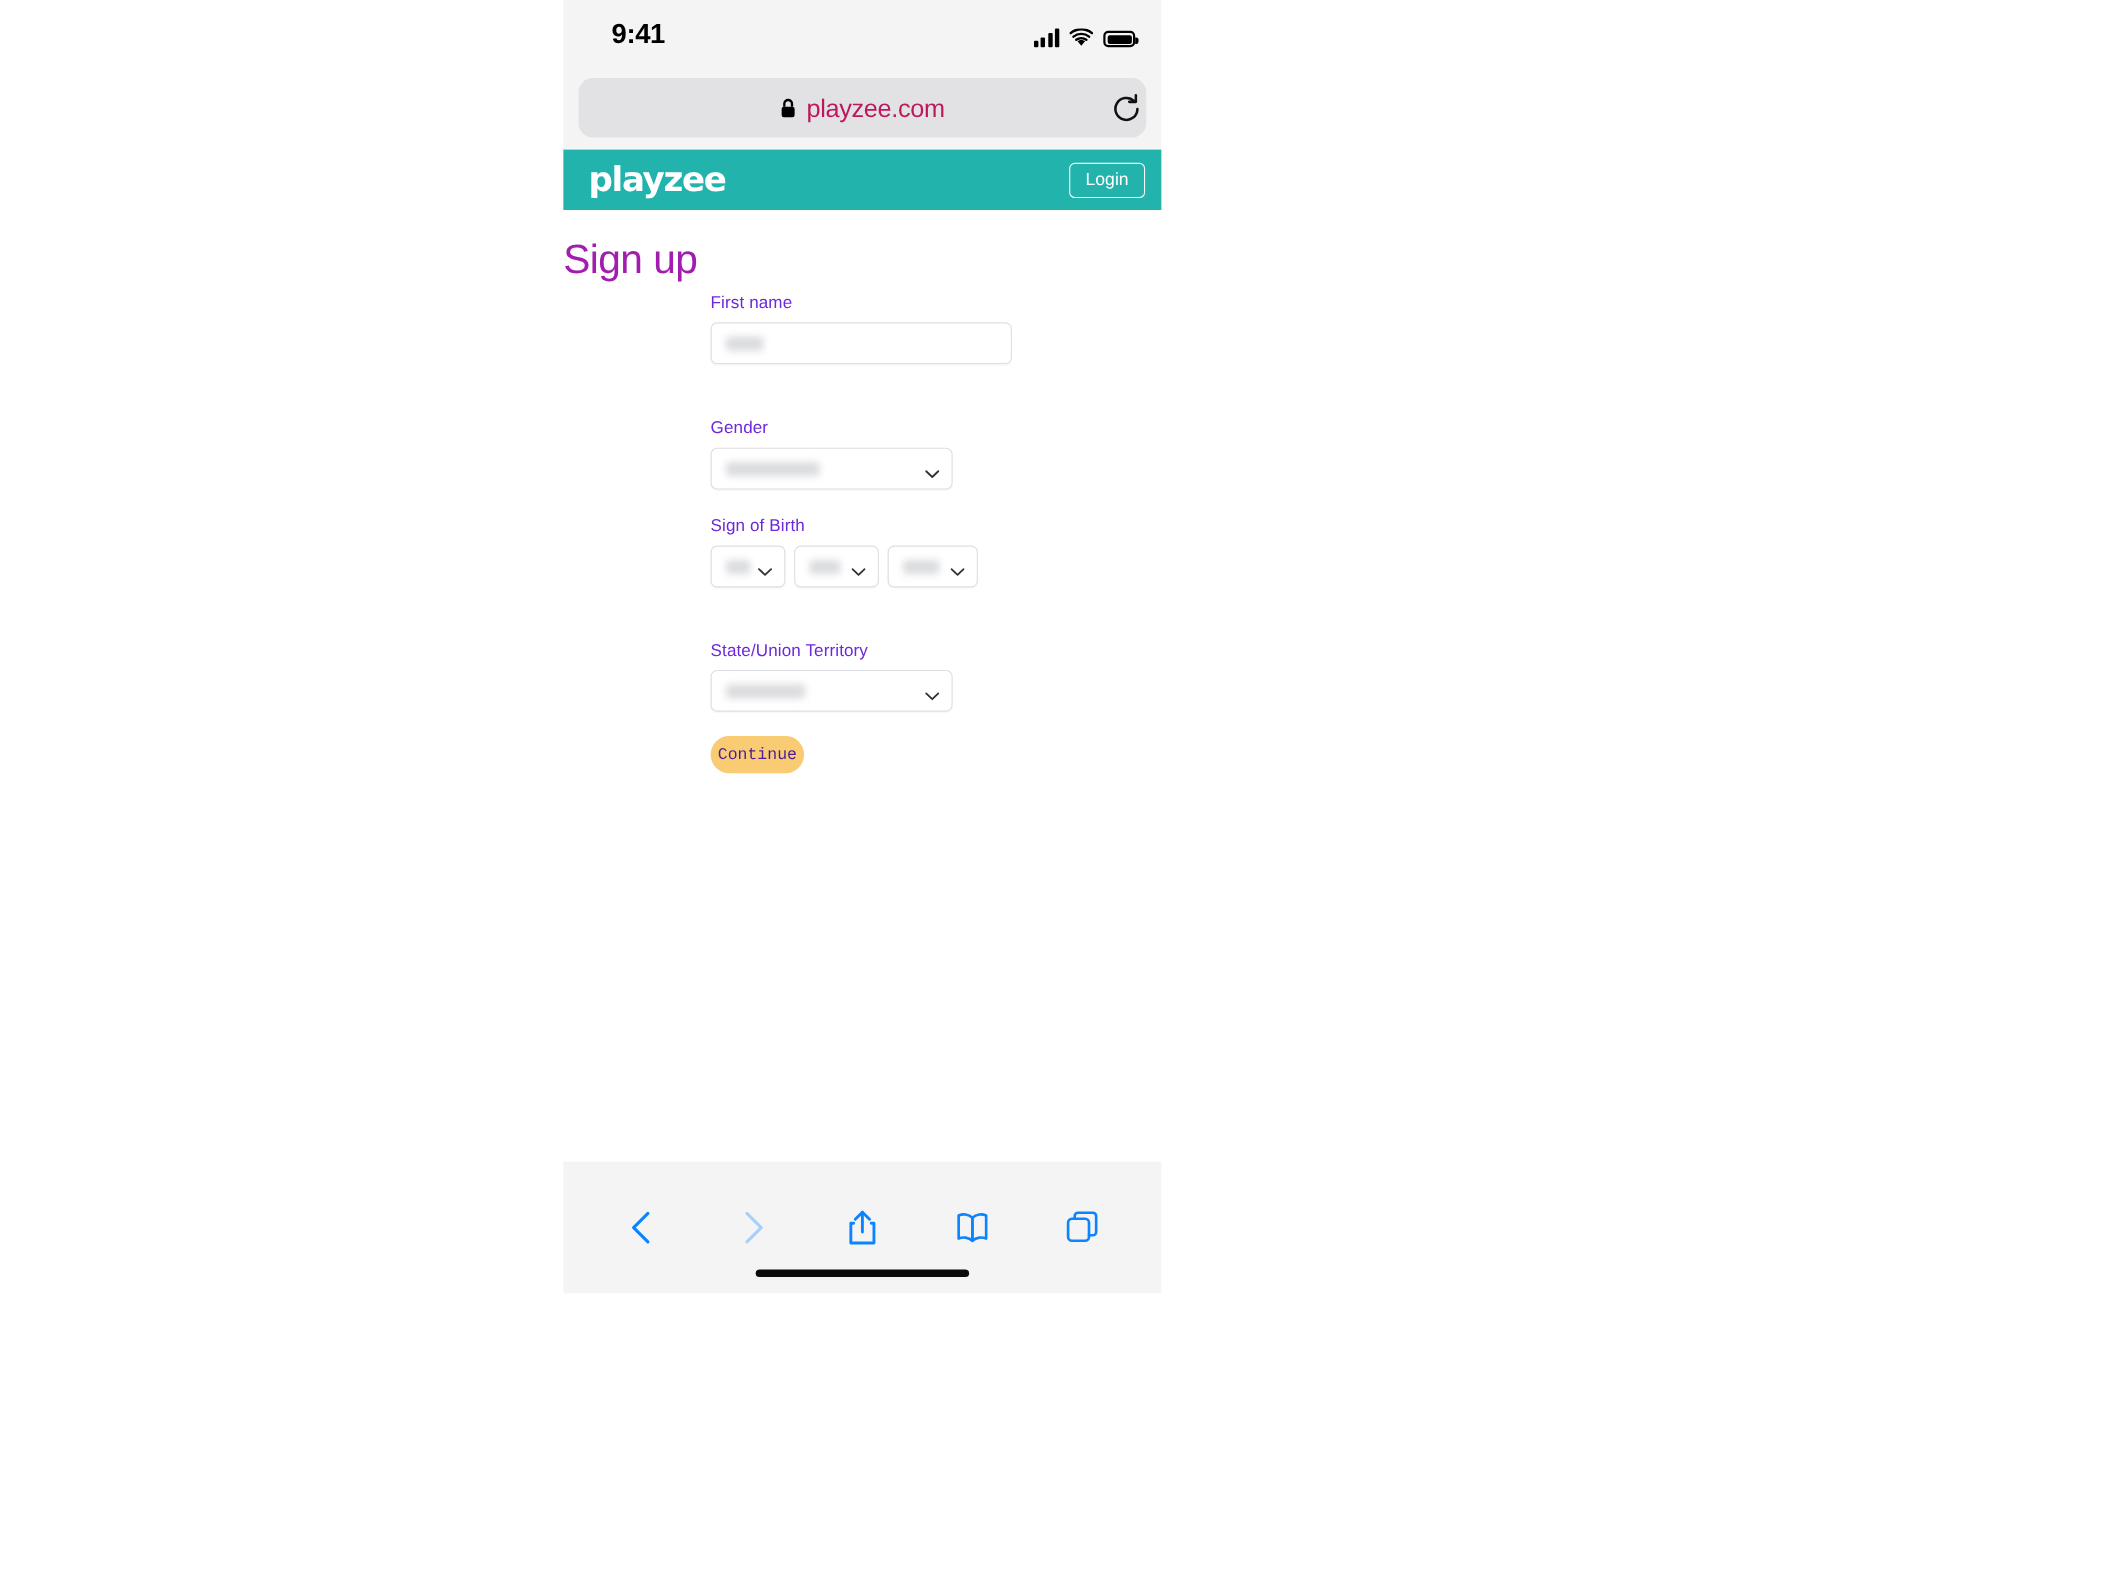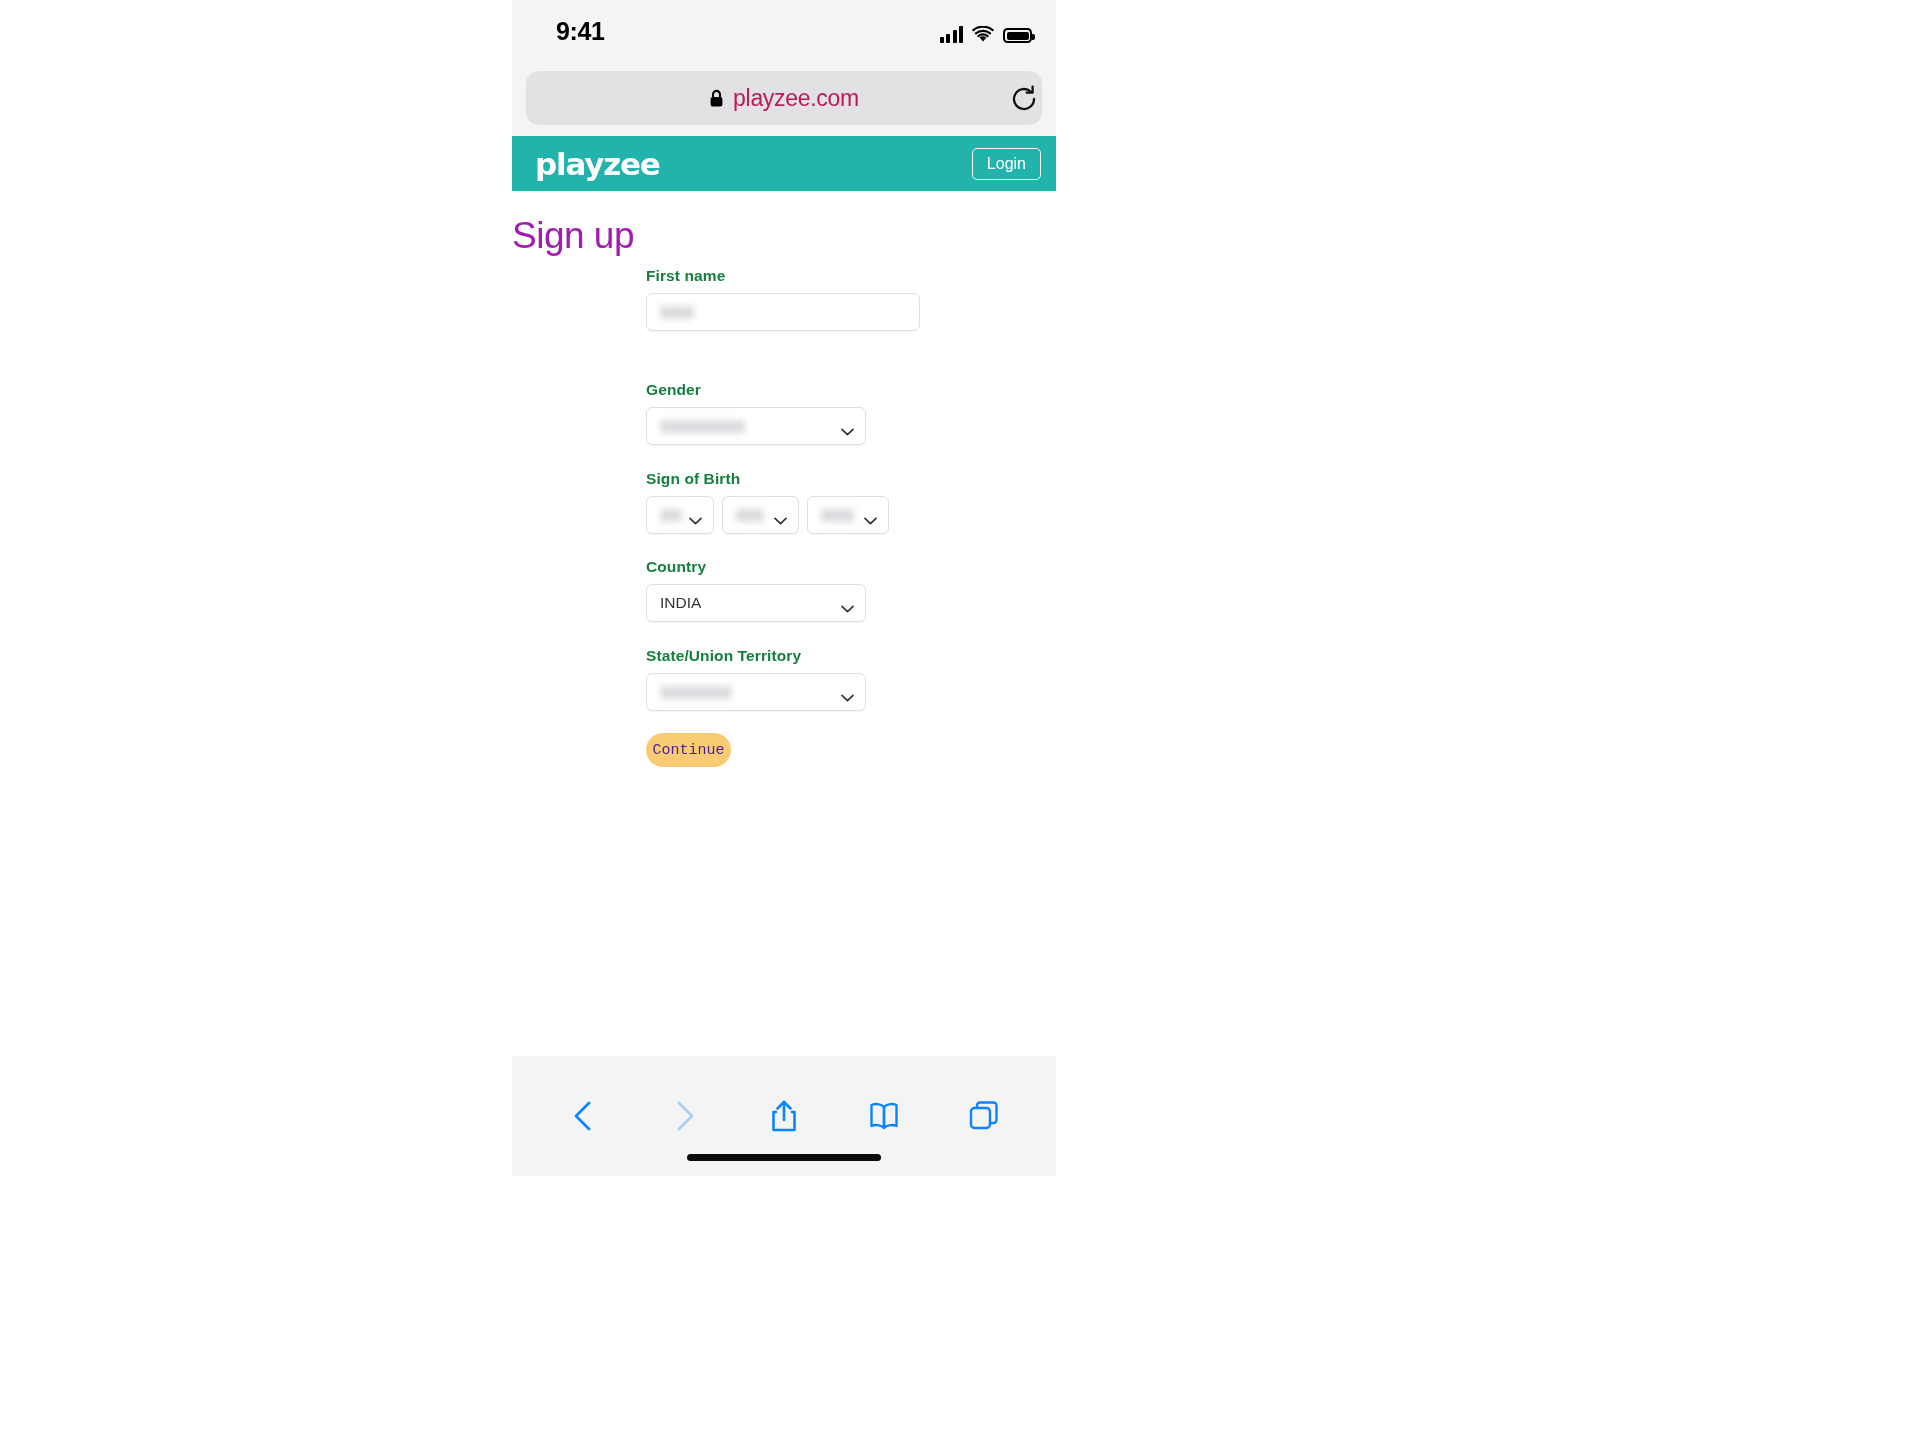--- a/index.html
+++ b/index.html
@@ -94,23 +94,22 @@
   }
   .signup-title {
     position:absolute; left:0; top:24px; width:544px;
     text-align:left; font-size:37px; color:#a21caf; font-weight:400;
     letter-spacing:-0.5px;
   }
 
   .form { position:absolute; left:134px; top:76px; width:290px; }
   .field { margin-bottom:0; }
   .label {
-    font-size:15.5px; color:#15803d; margin-bottom:8px; display:block;
+    font-size:15.5px; color:#6d28d9; margin-bottom:8px; display:block;
     letter-spacing:0.1px;
-    font-weight:bold;
   }
   .input-box {
     width:274px; height:38px; background:#fff;
     border:1px solid #dcdfe3; border-radius:6px;
     display:flex; align-items:center; padding:0 13px;
     box-shadow:0 1px 1px rgba(0,0,0,0.03);
   }
   .blur-val {
     background:#d9dadd; border-radius:3px; height:13px;
     filter: blur(3.2px); opacity:0.95;
@@ -277,31 +276,20 @@
                 <svg viewBox="0 0 13 8" width="13" height="8">
                     <path d="M1 1.4 L6.5 6.6 L12 1.4" stroke="#333" stroke-width="1.7" fill="none" stroke-linecap="round" stroke-linejoin="round"></path>
                   </svg>
               </span>
             </div>
           </div>
         </div>
 
         <div class="spacer-md"></div>
 
-        <div class="field">
-          <span class="label">Country</span>
-          <div class="select-box wide">
-            <span class="txt">INDIA</span>
-            <span class="chev">
-              <svg viewBox="0 0 13 8" width="13" height="8">
-                  <path d="M1 1.4 L6.5 6.6 L12 1.4" stroke="#333" stroke-width="1.7" fill="none" stroke-linecap="round" stroke-linejoin="round"></path>
-                </svg>
-            </span>
-          </div>
-        </div>
 
         <div class="spacer-sm"></div>
 
         <div class="field">
           <span class="label">State/Union Territory</span>
           <div class="select-box wide">
             <span class="blur-val" style="width:72px"></span>
             <span class="chev">
               <svg viewBox="0 0 13 8" width="13" height="8">
                   <path d="M1 1.4 L6.5 6.6 L12 1.4" stroke="#333" stroke-width="1.7" fill="none" stroke-linecap="round" stroke-linejoin="round"></path>

